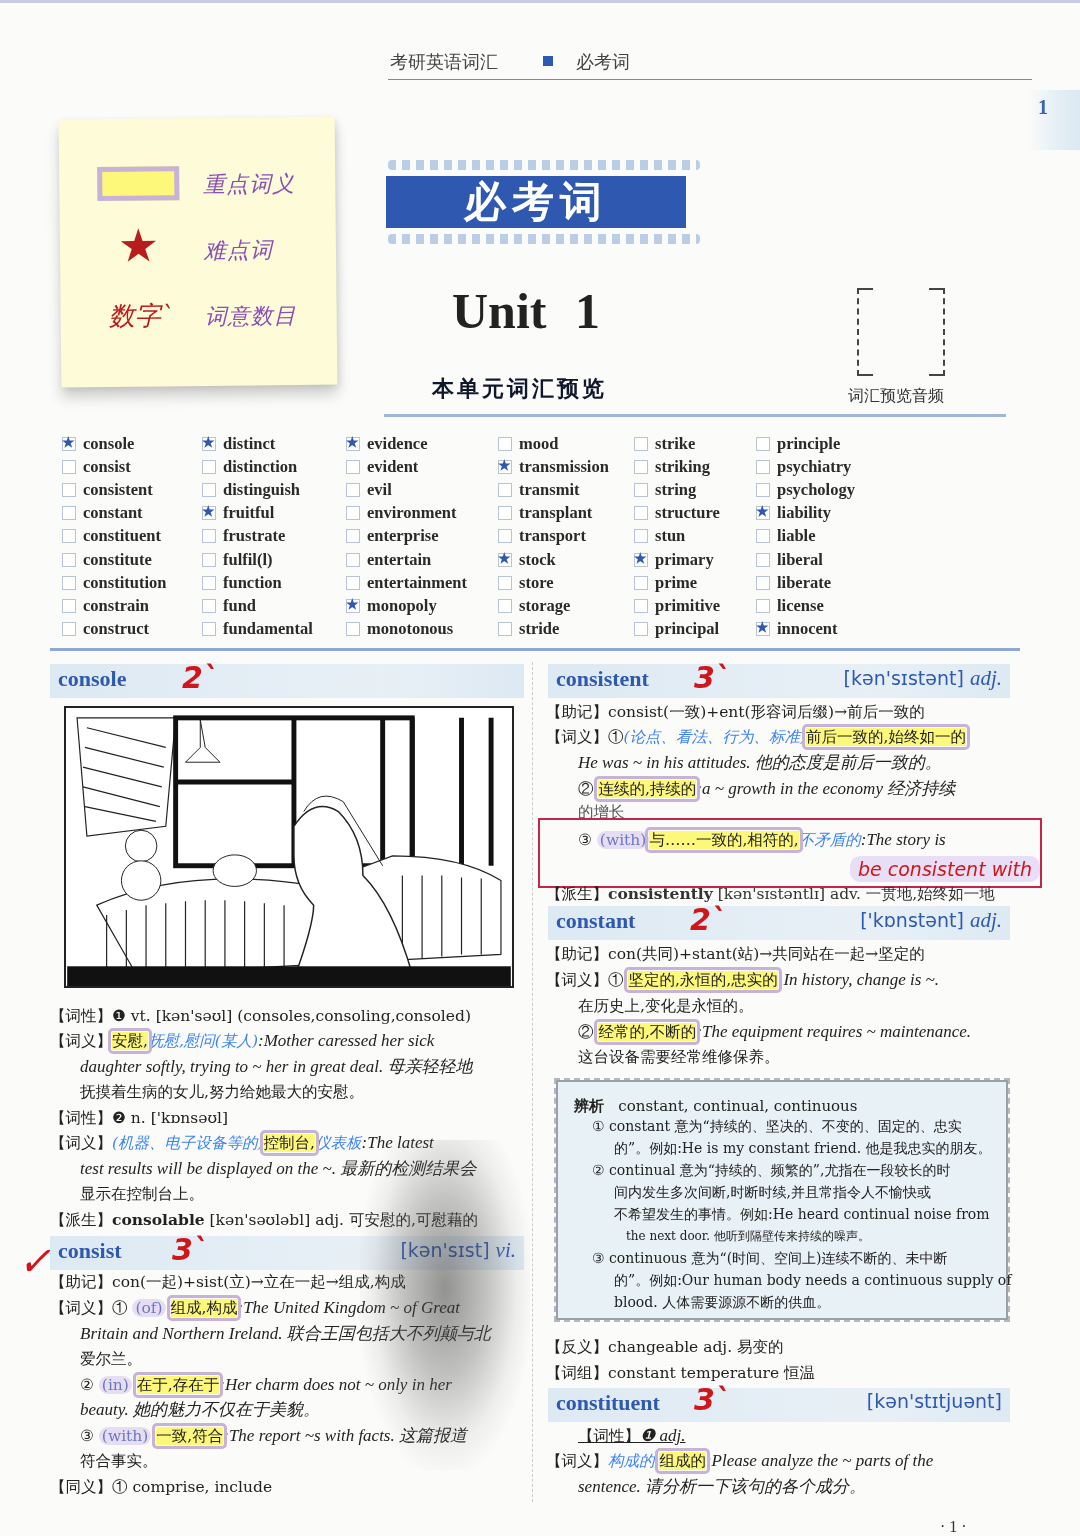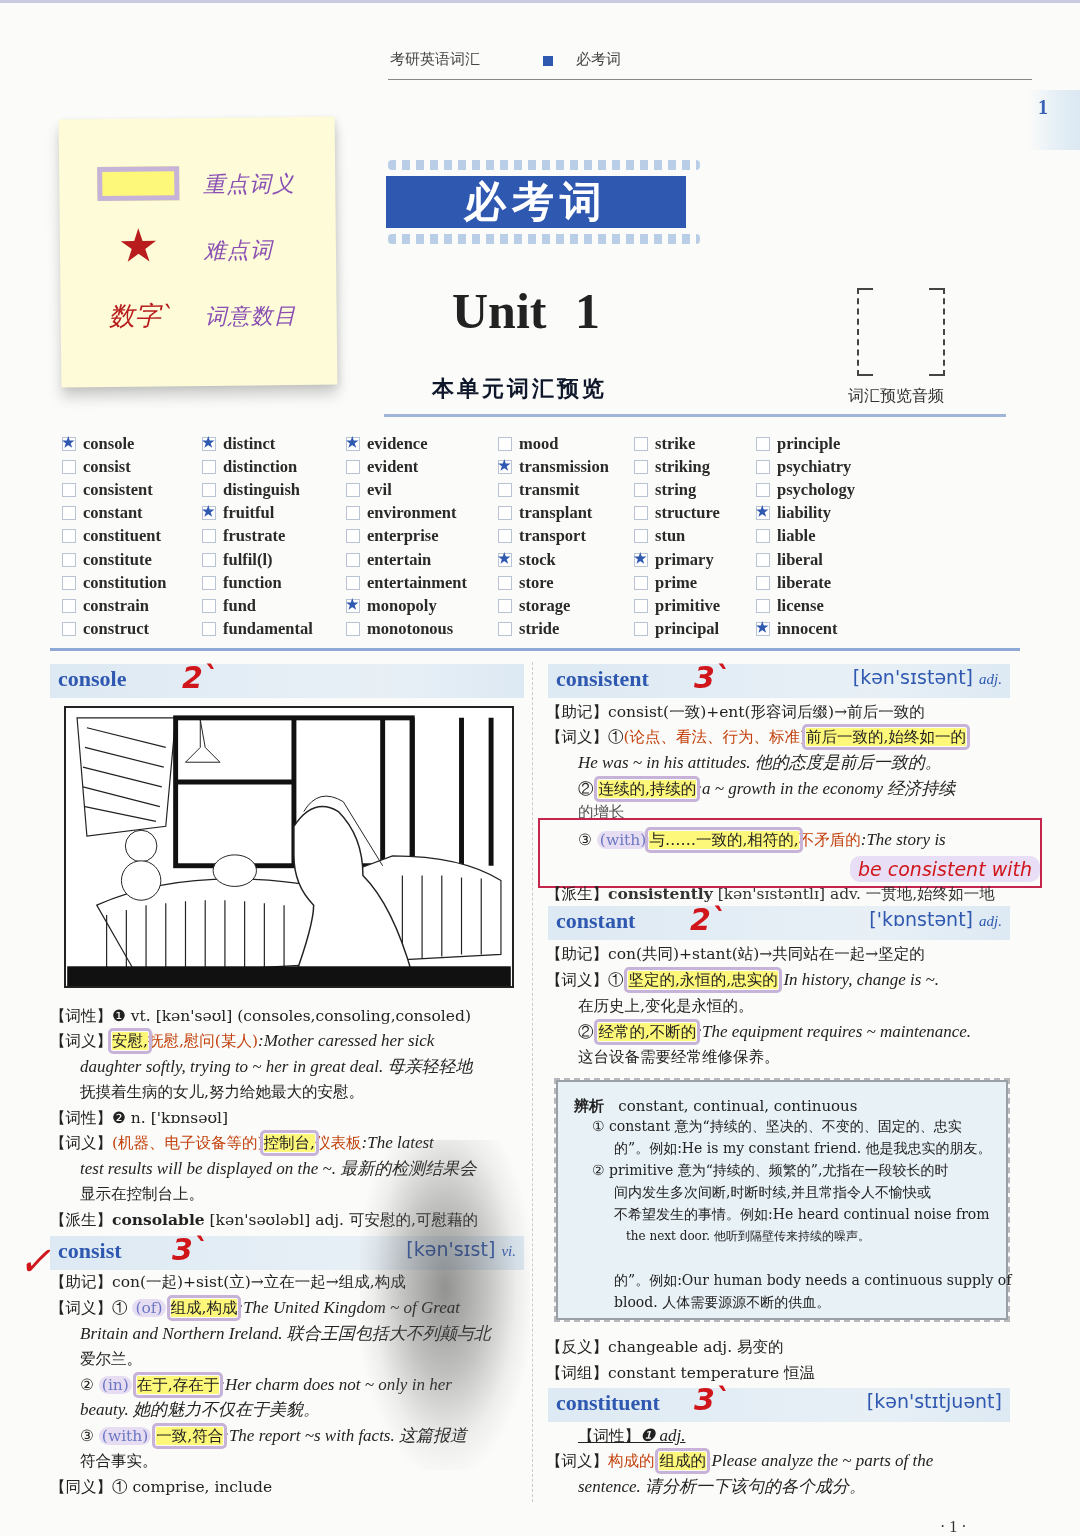--- a/index.html
+++ b/index.html
@@ -7,21 +7,21 @@
   body {
     background: #fbfbf9;
     font-family: "DejaVu Serif", "Liberation Serif", serif;
     color: #222;
     position: relative;
     overflow: hidden;
   }
   .page-topline { position:absolute; left:0; top:0; width:1080px; height:3px; background:#c9cbe0; }
 
   
-  .running-header { position:absolute; left:388px; top:46px; width:644px; height:34px; border-bottom:1.5px solid #888; font-family:"DejaVu Serif", serif; font-size:15px; color:#444; }
+  .running-header { position:absolute; left:388px; top:46px; width:644px; height:34px; border-bottom:1.5px solid #888; font-family:"DejaVu Serif", serif; font-size:18px; color:#444; }
   .running-header .rh-book { position:absolute; left:2px; top:4px; }
   .running-header .rh-sq { position:absolute; left:155px; top:10px; width:10px; height:10px; background:#2f58b0; }
   .running-header .rh-sec { position:absolute; left:188px; top:4px; }
 
   .side-tab { position:absolute; left:1028px; top:90px; width:52px; height:60px; background:linear-gradient(90deg, rgba(255,255,255,0) 0%, #e3eef5 60%, #dce9f2 100%); }
   .side-tab-num { position:absolute; left:1038px; top:96px; color:#3a63b8; font-weight:bold; font-size:20px; font-family:"Liberation Serif", serif; }
 
   
   .sticky {
     position:absolute; left:60px; top:118px; width:276px; height:268px;
@@ -54,27 +54,27 @@
   .vocab-col { position:absolute; top:0; }
   .vocab-item { height:23.2px; display:flex; align-items:center; font-family:"Liberation Serif", serif; font-weight:bold; font-size:16.5px; color:#2a2a2a; white-space:nowrap; }
   .vcheck { width:14px; height:14px; border:1px solid #b8c4d4; margin-right:7px; position:relative; flex:none; background:#fff; }
   .vcheck.star::after { content:"★"; position:absolute; left:-1px; top:-4px; font-size:14px; color:#2f58b0; line-height:18px; }
   .grid-rule { position:absolute; left:50px; top:648px; width:970px; height:3px; background:#8fa9d6; }
 
   
   .hw-bar { position:absolute; height:34px; background:linear-gradient(90deg, #dde9f3, #e8f0f6 70%, #dde9f3); }
   .hw-word { position:absolute; left:8px; top:2px; font-family:"Liberation Serif", serif; font-weight:bold; font-size:22px; color:#2f58b0; }
   .hw-pron { position:absolute; right:8px; top:2px; font-family:"DejaVu Sans", sans-serif; font-size:19px; color:#2f58b0; white-space:nowrap; }
-  .hw-pron i { font-family:"Liberation Serif", serif; font-style:italic; font-size:15px; }
+  .hw-pron i { font-family:"Liberation Serif", serif; font-style:italic; font-size:21px; }
   .hand-num { position:absolute; font-family:"DejaVu Sans", sans-serif; font-style:italic; font-weight:bold; font-size:30px; color:#d0151b; }
 
   
   .dict-line { position:absolute; font-family:"DejaVu Serif", serif; font-size:15.5px; line-height:24px; color:#222; white-space:nowrap; }
   .dict-line .tag { color:#222; }
-  .blue { color:#c2410c; }
+  .blue { color:#3b82f6;font-style:italic; }
   .it { font-style:italic; font-family:"Liberation Serif", serif; font-size:17px; }
   .hl { background:#fdf77a; outline:3px solid #c7b3d8; outline-offset:1px; border-radius:1px; }
   .prep { background:#e7ddf3; border-radius:12px; padding:0 3px; color:#6b78c2; }
   .hand-red { font-family:"DejaVu Sans", sans-serif; font-style:italic; color:#d0151b; font-size:19px; }
 
   
   .illus { position:absolute; left:64px; top:706px; width:450px; height:282px; border:2px solid #222; background:#fff; overflow:hidden; }
   .illus svg { width:100%; height:100%; }
 
   
@@ -499,24 +499,25 @@
   <span>②</span> <span class="hl">经常的,不断的</span><span class="it">:The equipment requires ~ maintenance.</span>
 </div>
 <div class="dict-line" style="left:578px; top:1045px;">这台设备需要经常维修保养。</div>
 
 <div class="bx-box">
   <div class="dict-line" style="left:16px; top:12px; font-size:15px;">
     <b>辨析</b>&nbsp;&nbsp;&nbsp;<span>constant, continual, continuous</span>
   </div>
   <div class="dict-line" style="left:34px; top:34px; font-size:14px; line-height:21.5px;">① constant 意为“持续的、坚决的、不变的、固定的、忠实</div>
   <div class="dict-line" style="left:56px; top:56px; font-size:14px; line-height:21.5px;">的”。例如:He is my constant friend. 他是我忠实的朋友。</div>
-  <div class="dict-line" style="left:34px; top:78px; font-size:14px; line-height:21.5px;">② primitive 意为“持续的、频繁的”,尤指在一段较长的时</div>
+  <div class="dict-line" style="left:34px; top:78px; font-size:14px; line-height:21.5px;">② continual 意为“持续的、频繁的”,尤指在一段较长的时</div>
   <div class="dict-line" style="left:56px; top:100px; font-size:14px; line-height:21.5px;">间内发生多次间断,时断时续,并且常指令人不愉快或</div>
   <div class="dict-line" style="left:56px; top:122px; font-size:14px; line-height:21.5px;">不希望发生的事情。例如:He heard continual noise from</div>
   <div class="dict-line" style="left:68px; top:144px; font-size:12px; line-height:21.5px;">the next door. 他听到隔壁传来持续的噪声。</div>
+  <div class="dict-line" style="left:34px; top:166px; font-size:14px; line-height:21.5px;">③ continuous 意为“(时间、空间上)连续不断的、未中断</div>
   <div class="dict-line" style="left:56px; top:188px; font-size:14px; line-height:21.5px;">的”。例如:Our human body needs a continuous supply of</div>
   <div class="dict-line" style="left:56px; top:210px; font-size:14px; line-height:21.5px;">blood. 人体需要源源不断的供血。</div>
 </div>
 
 <div class="dict-line" style="left:546px; top:1335px;">
   <span class="tag">【反义】</span><span>changeable adj. 易变的</span>
 </div>
 <div class="dict-line" style="left:546px; top:1361px;">
   <span class="tag">【词组】</span><span>constant temperature 恒温</span>
 </div>

